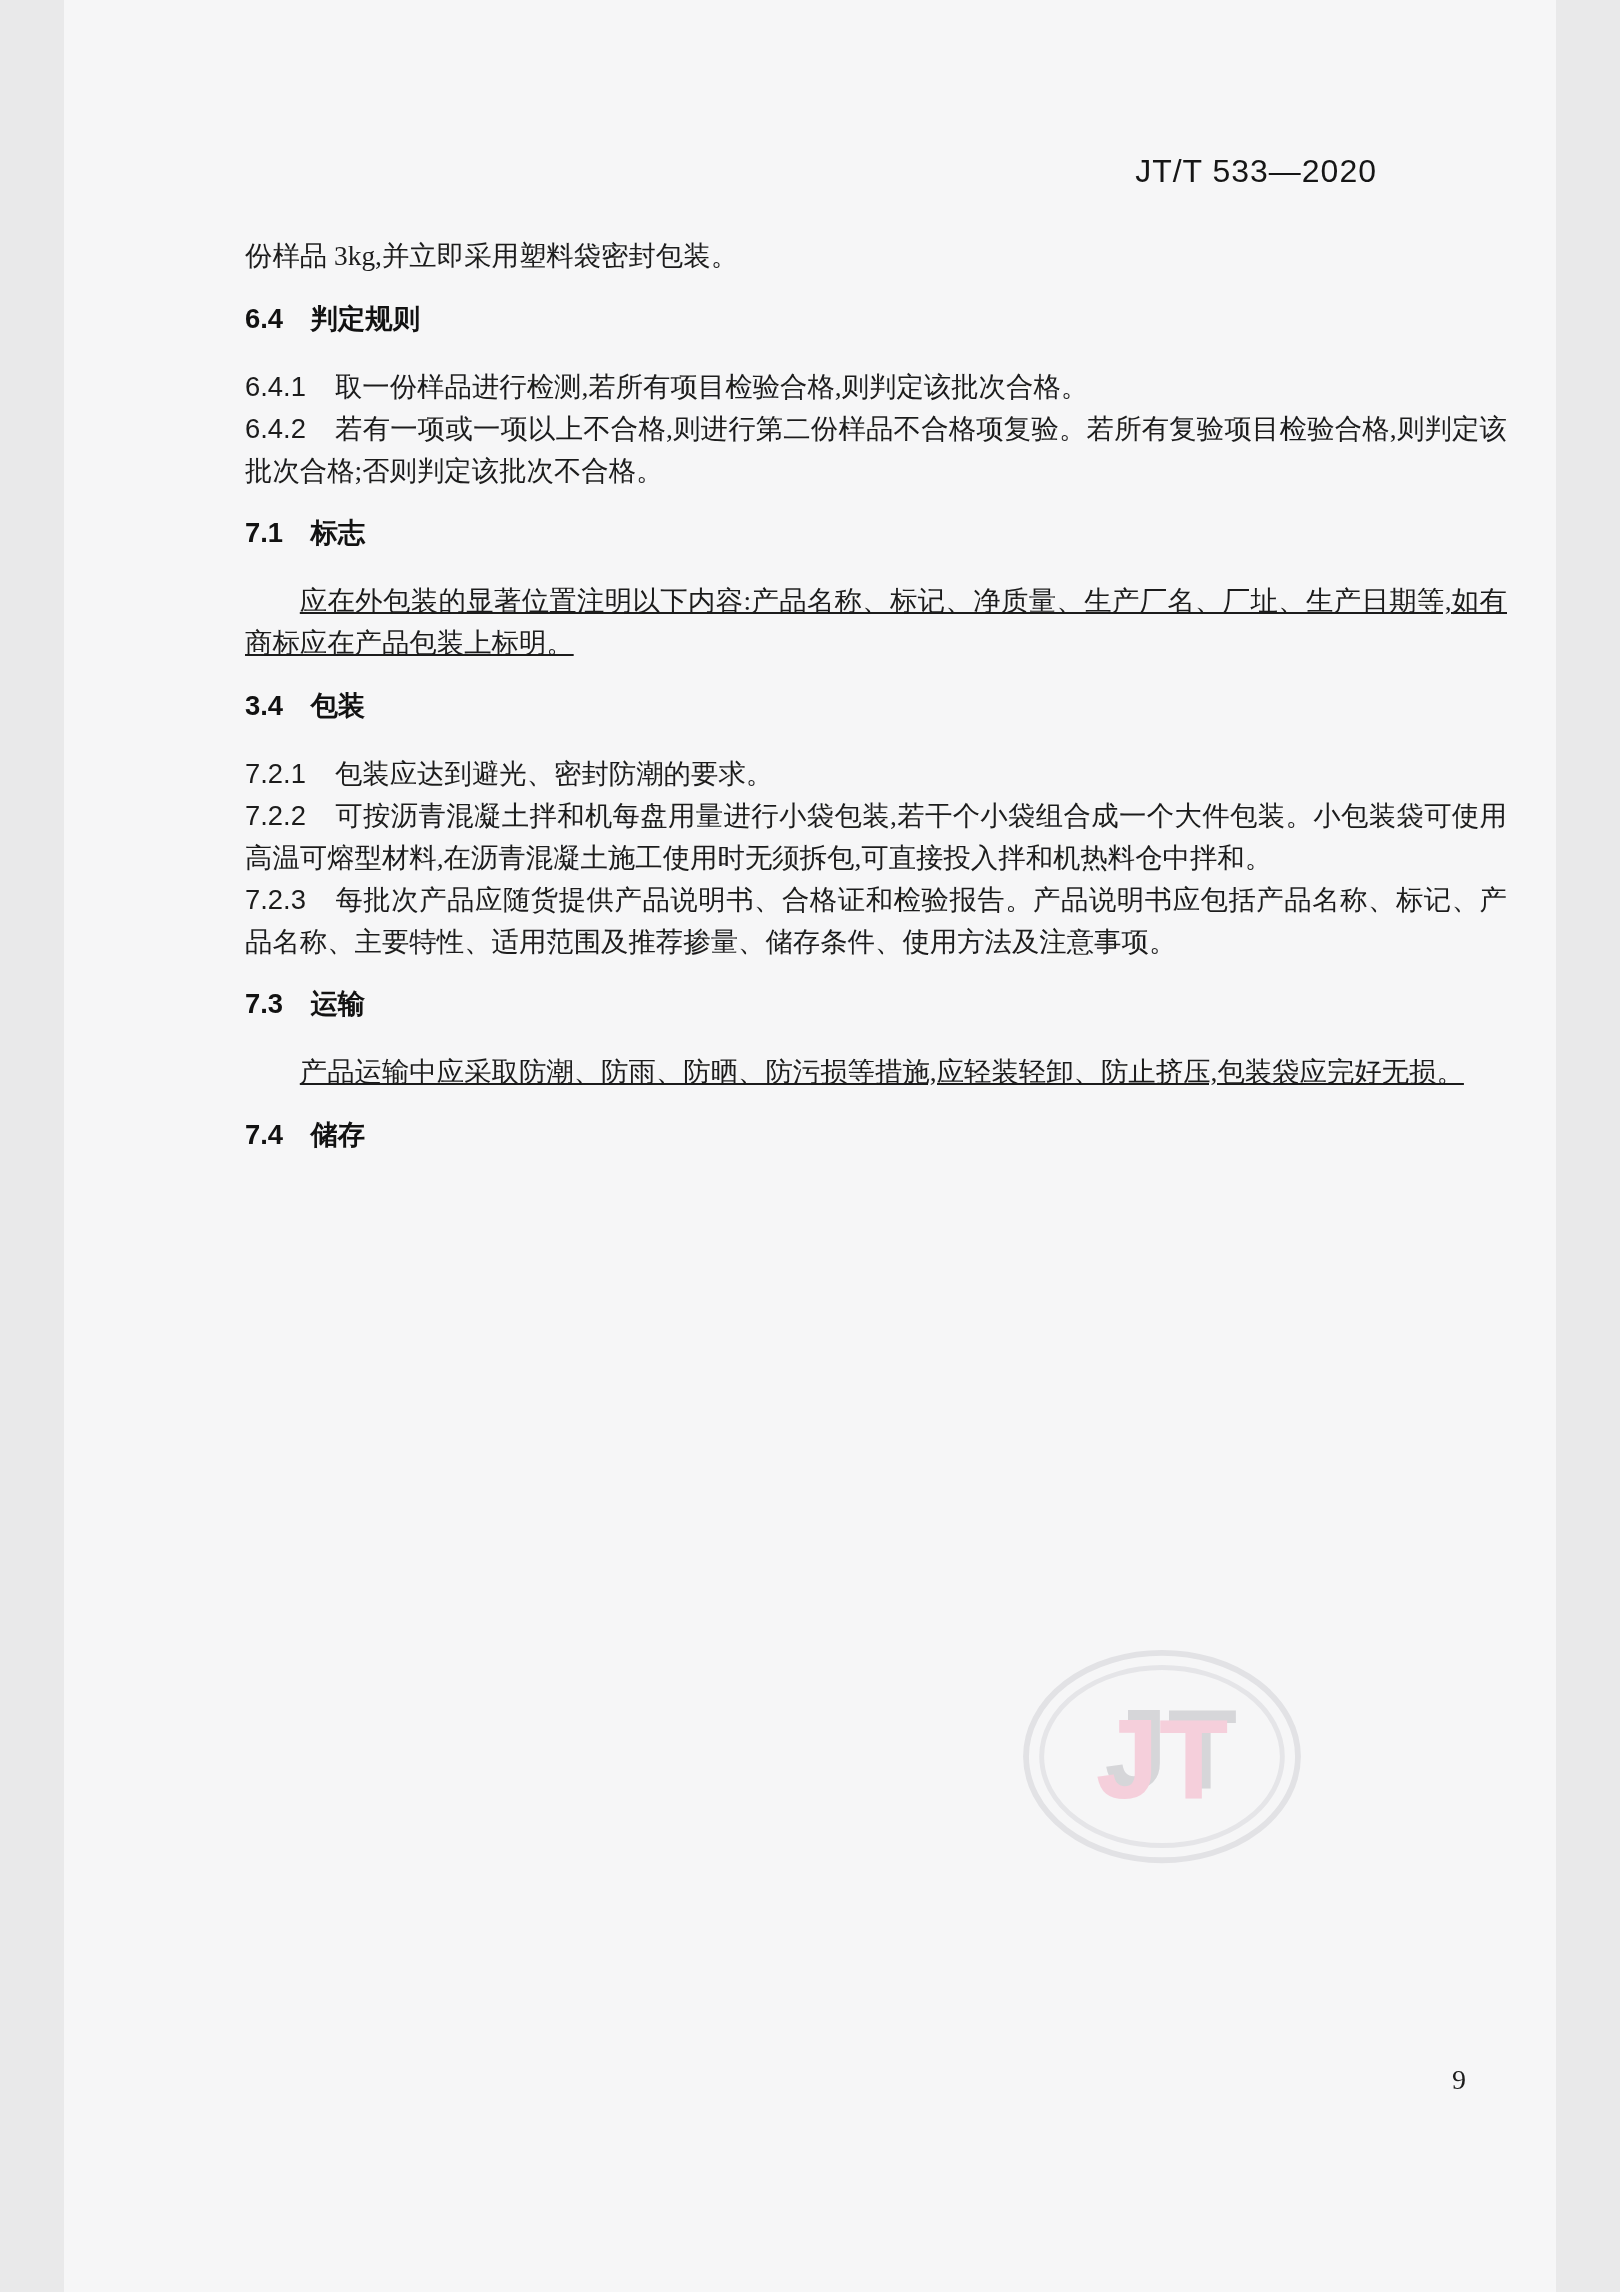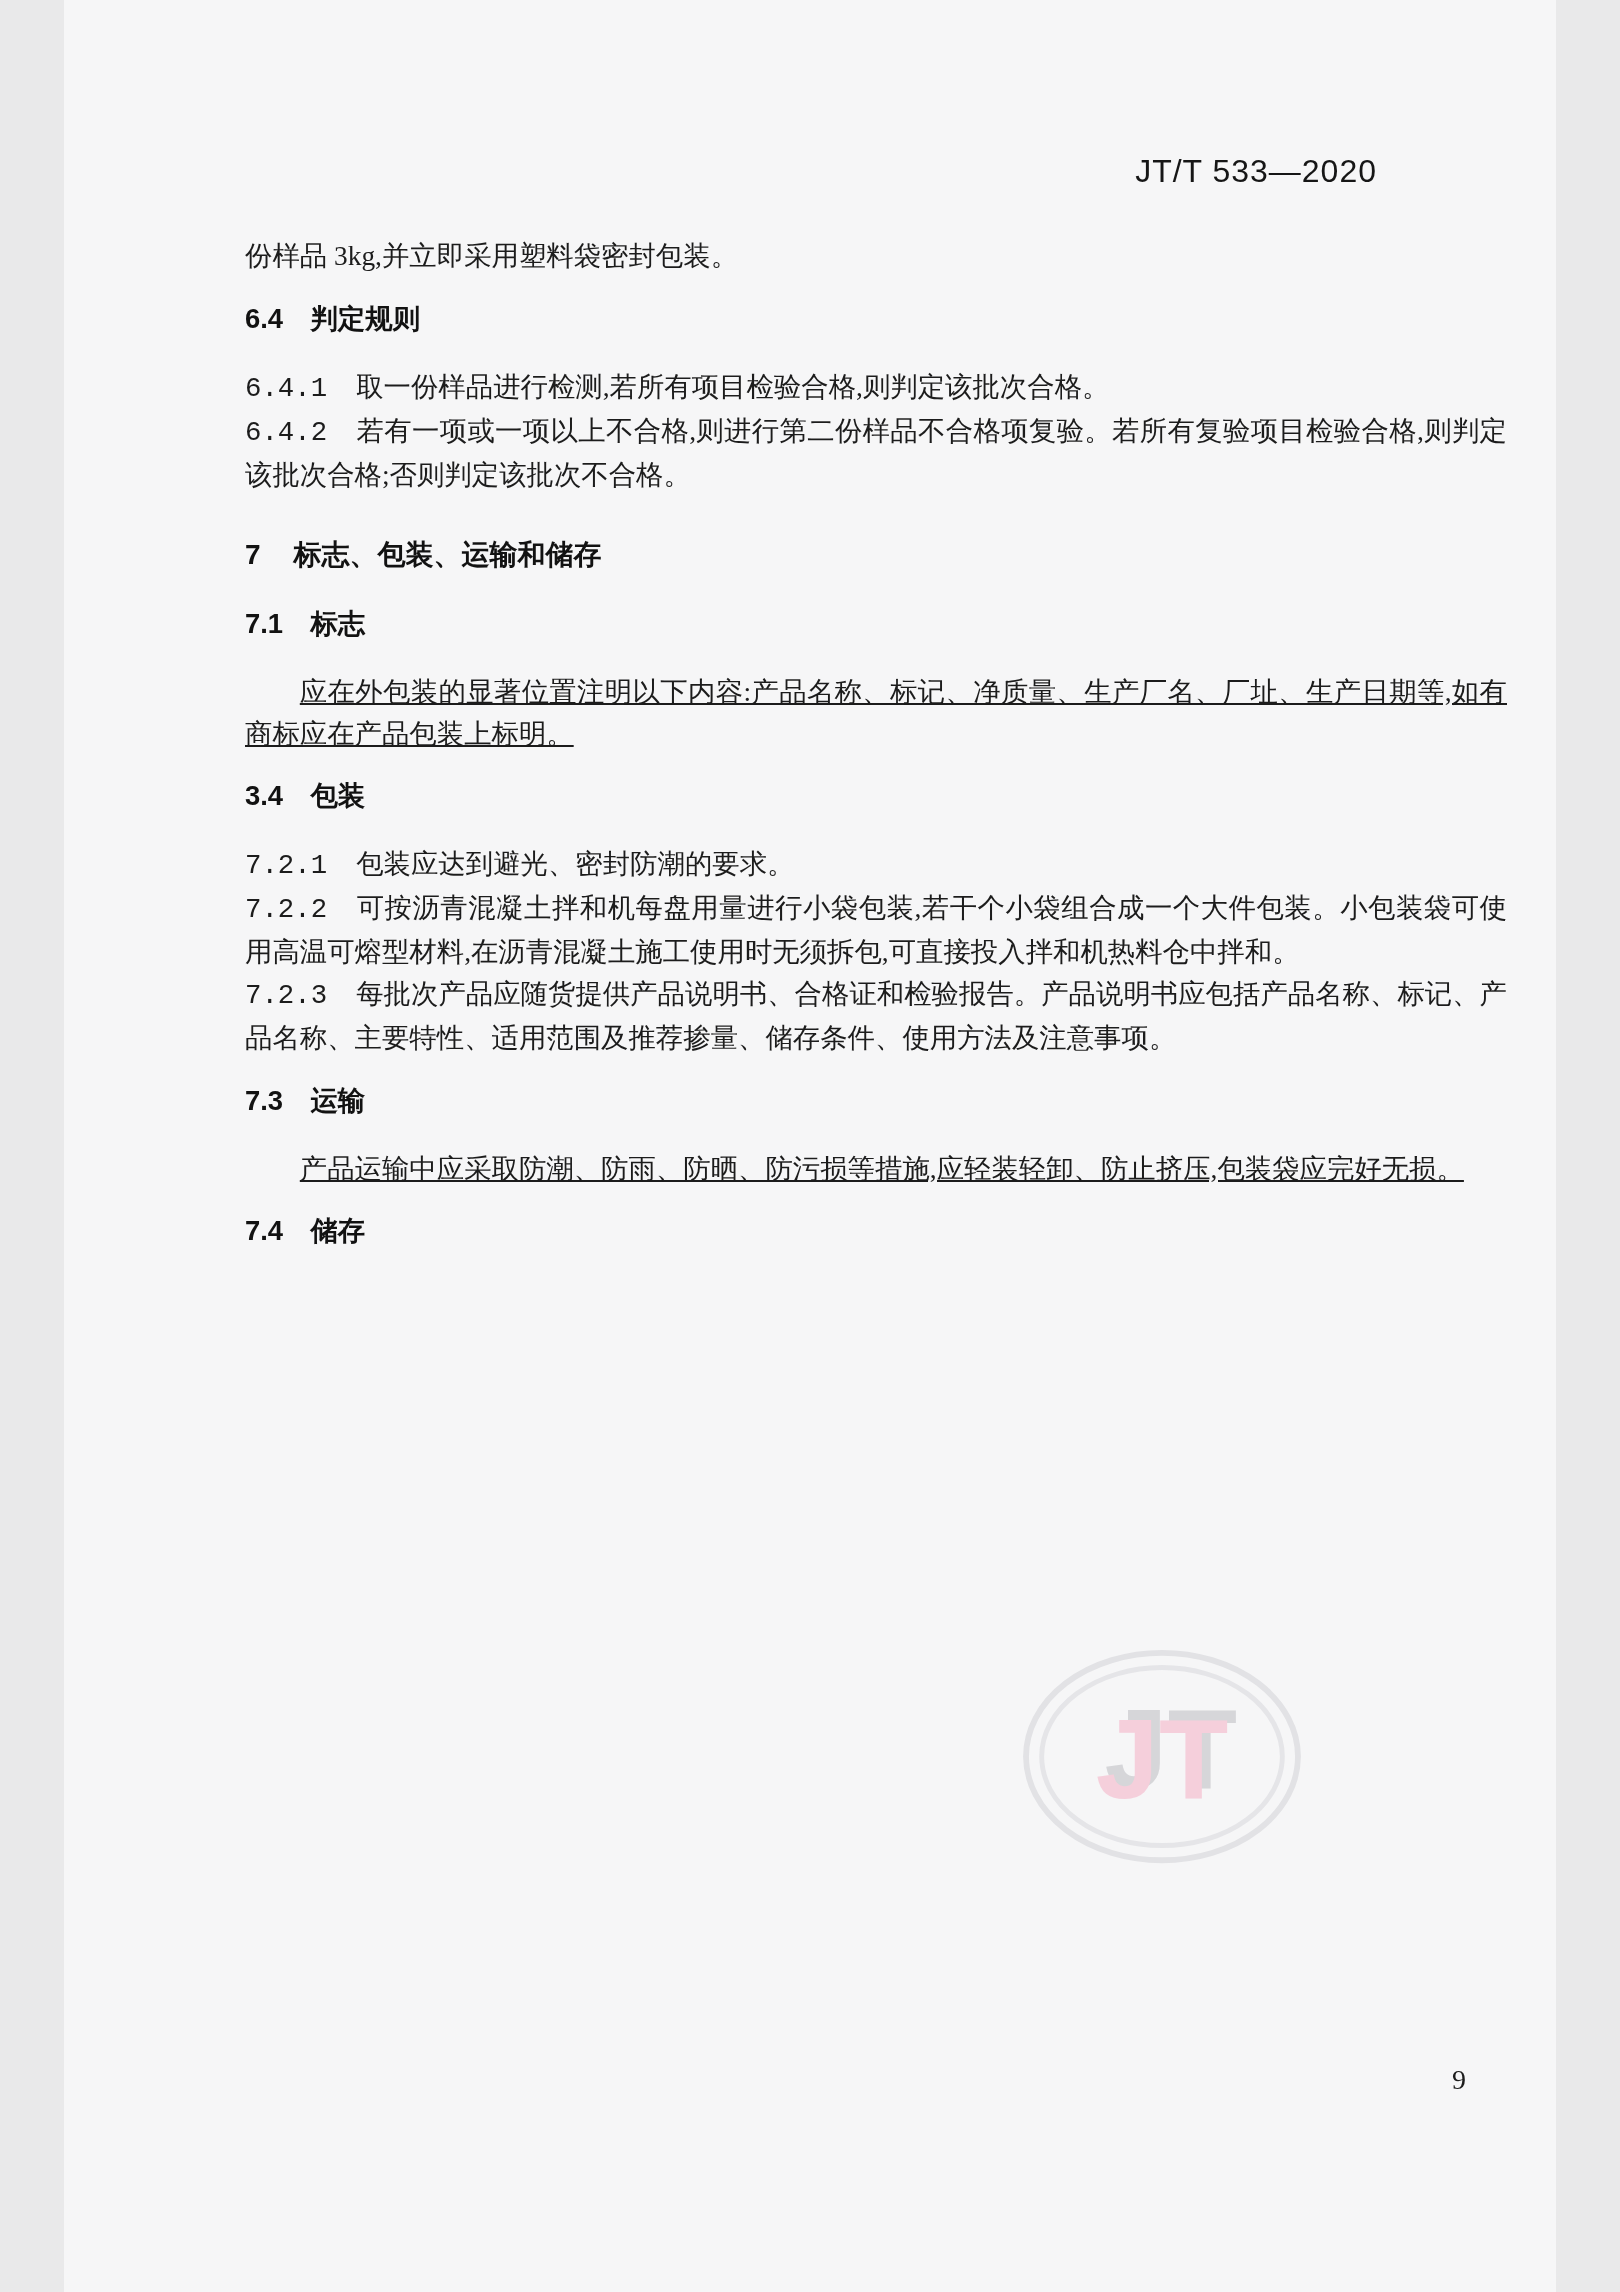--- a/index.html
+++ b/index.html
@@ -22,21 +22,21 @@
   }
   .content {
     position:absolute; left:181px; top:235px; width:1262px;
   }
   .content p {
     margin:0; font-size:27.4px; line-height:42px;
     text-align:justify; color:#1c1c1c;
   }
   p.indent { text-indent:2em;text-decoration:underline; }
   .clause-num {
-    font-family:Liberation Mono, monospace;
+    font-family:Liberation Sans, sans-serif;
     margin-right:29px; white-space:nowrap;margin-top:43px;
   }
   h2.sub-heading {
     font-family:"Liberation Sans","DejaVu Sans",sans-serif;
     font-weight:bold; font-size:27.4px; line-height:31px;
     margin:25.5px 0 32px; color:#121212;
   }
   h1.main-heading {
     font-family:"Liberation Sans","DejaVu Sans",sans-serif;
     font-weight:bold; font-size:28px; line-height:33px;
@@ -73,23 +73,20 @@
     </h2>
 
     <p>
       <span class="clause-num">6.4.1</span><span>取一份样品进行检测,若所有项目检验合格,则判定该批次合格。</span>
     </p>
 
     <p>
       <span class="clause-num">6.4.2</span><span>若有一项或一项以上不合格,则进行第二份样品不合格项复验。若所有复验项目检验合格,则判定该批次合格;否则判定该批次不合格。</span>
     </p>
 
-    <h1 class="main-heading">
-      <span class="heading-num">7</span><span>标志、包装、运输和储存</span>
-    </h1>
 
     <h2 class="sub-heading">
       <span class="heading-num">7.1</span><span>标志</span>
     </h2>
 
     <p class="indent">应在外包装的显著位置注明以下内容:产品名称、标记、净质量、生产厂名、厂址、生产日期等,如有商标应在产品包装上标明。</p>
 
     <h2 class="sub-heading">
       <span class="heading-num">3.4</span><span>包装</span>
     </h2>

